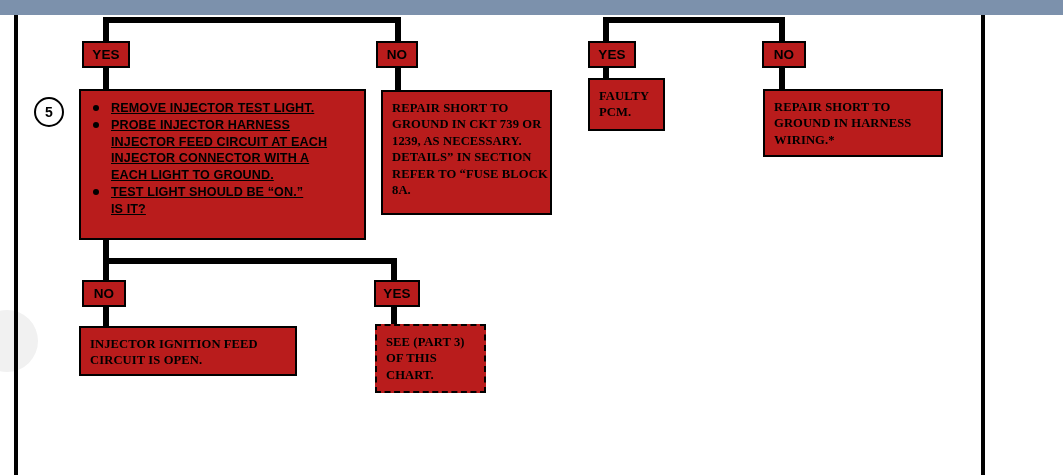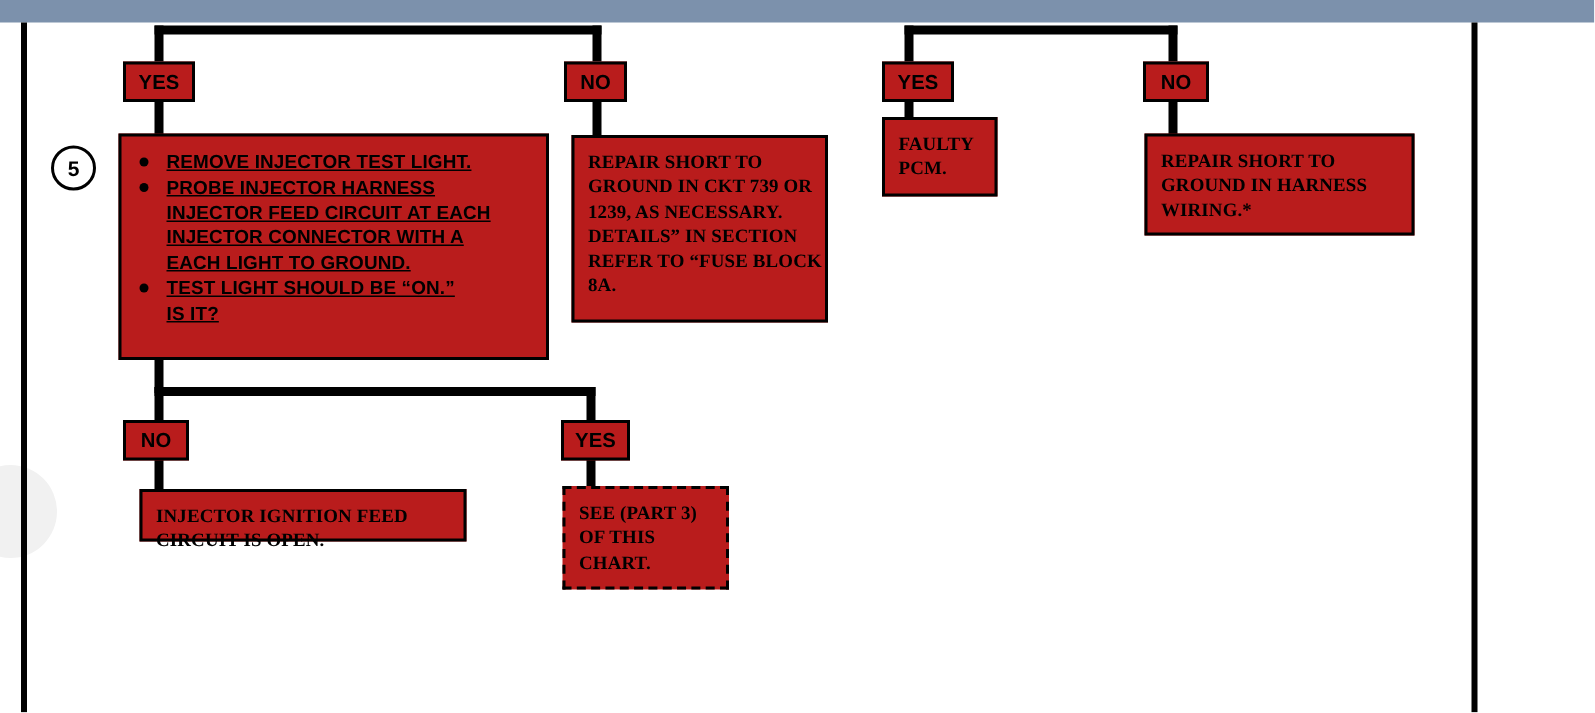--- a/index.html
+++ b/index.html
@@ -234,21 +234,21 @@
   <div class="box tag" style="left:82px; top:280px; width:44px; height:27px;">
     <span>NO</span>
   </div>
   <div class="box tag" style="left:374px; top:280px; width:46px; height:27px;">
     <span>YES</span>
   </div>
 
   <div class="line-v" style="left:103px; top:305px; height:22px;"></div>
   <div class="line-v" style="left:391px; top:305px; height:20px;"></div>
 
-  <div class="box textbox" style="left:93px; top:326px; width:218px; height:35px;">
+  <div class="box textbox" style="left:79px; top:326px; width:218px; height:50px;">
     <span class="line">INJECTOR IGNITION FEED</span>
     <span class="line">CIRCUIT IS OPEN.</span>
   </div>
 
   <div class="box textbox dashed" style="left:375px; top:324px; width:111px; height:69px;">
     <span class="line">SEE (PART 3)</span>
     <span class="line">OF THIS</span>
     <span class="line">CHART.</span>
   </div>
 

